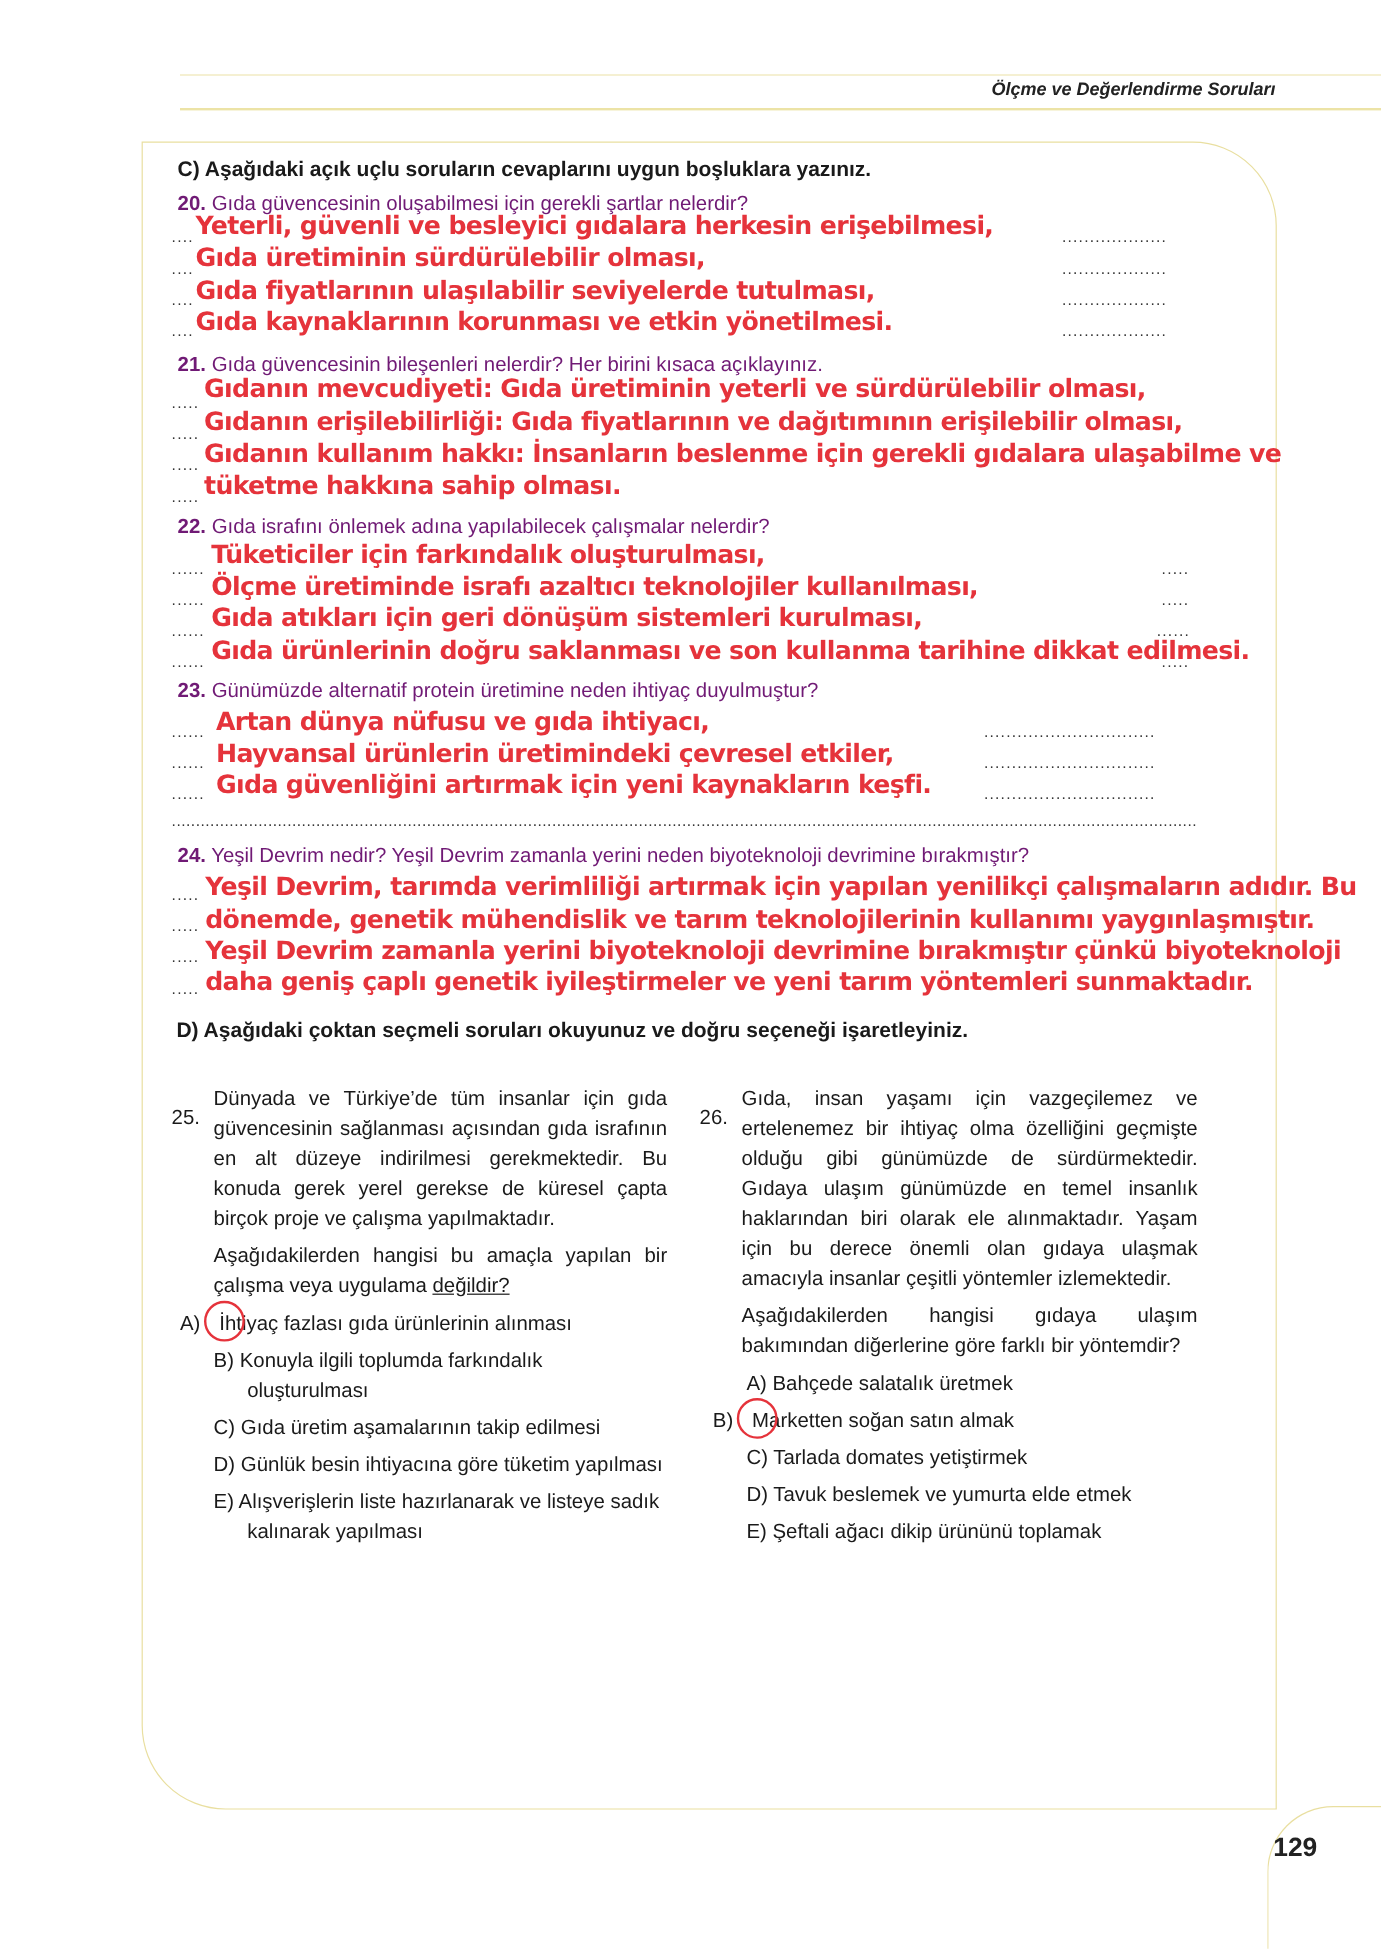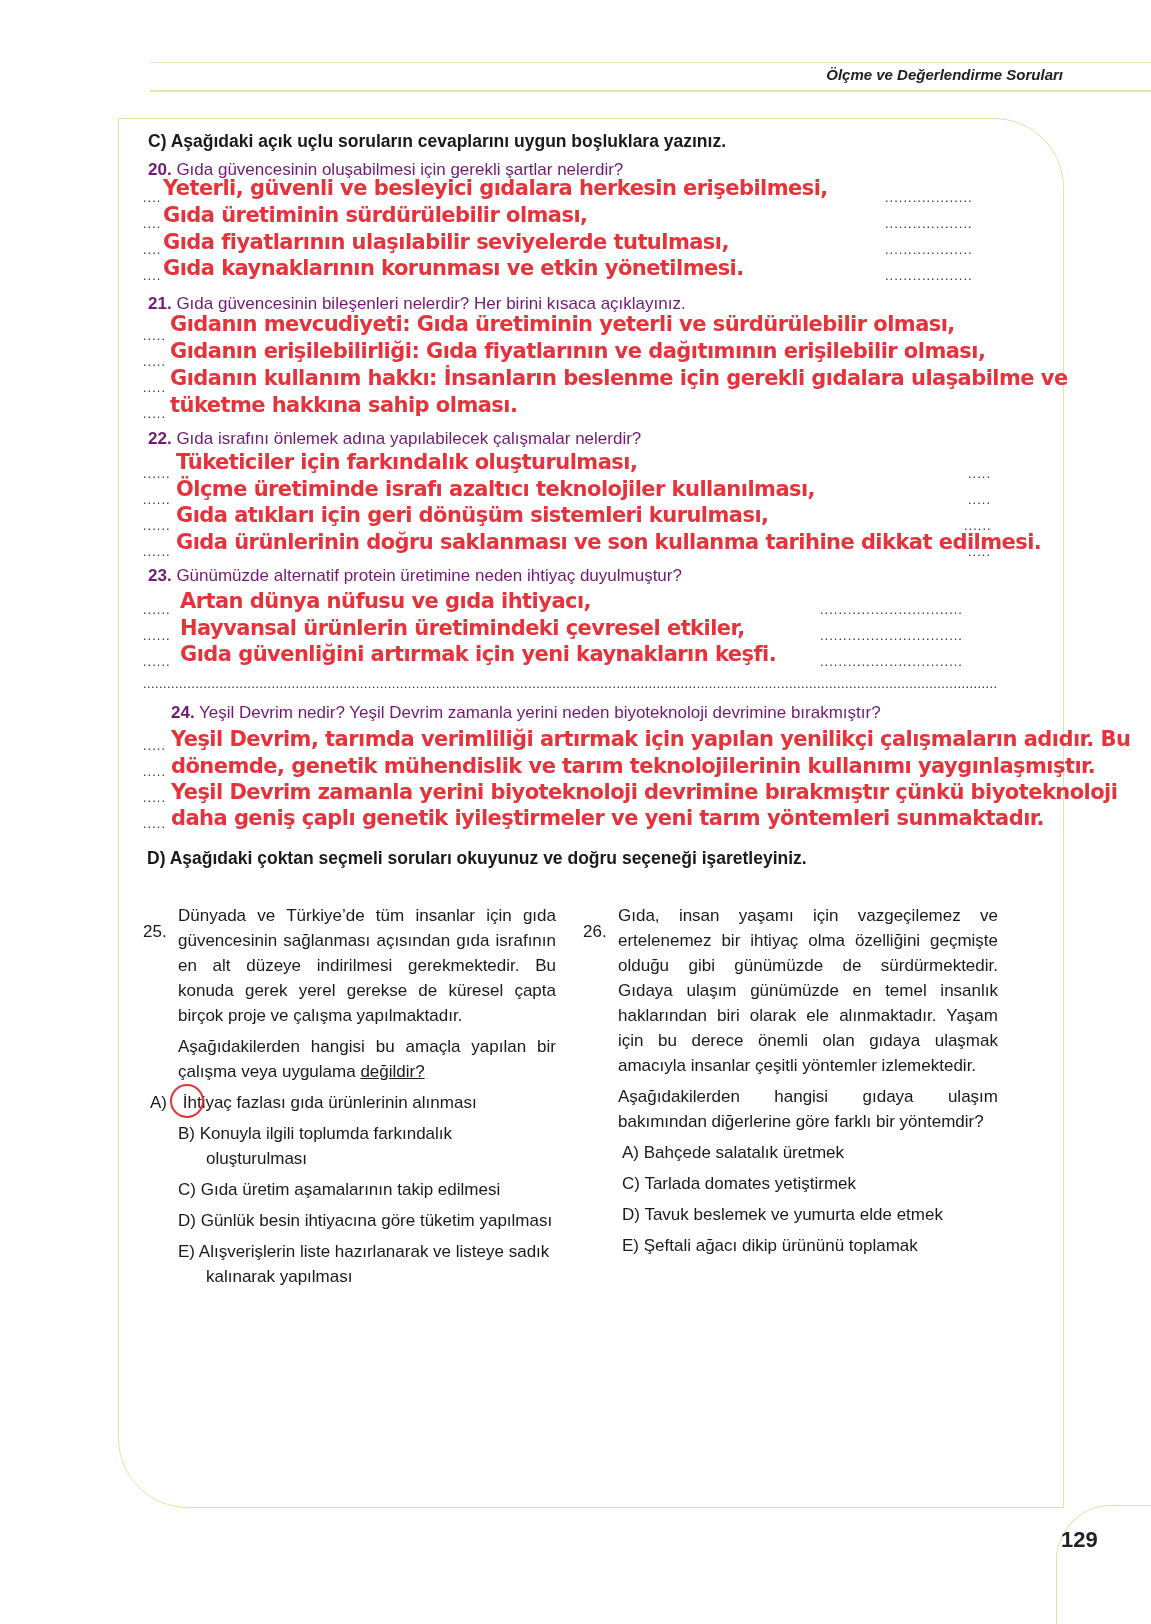--- a/index.html
+++ b/index.html
@@ -103,21 +103,21 @@
 <div class="ans" style="left:180px; top:616px;">Hayvansal ürünlerin üretimindeki çevresel etkiler,</div>
 <div class="ans" style="left:180px; top:642px;">Gıda güvenliğini artırmak için yeni kaynakların keşfi.</div>
 <div class="dots" style="left:143px; top:602px;">......</div>
 <div class="dots" style="left:143px; top:628px;">......</div>
 <div class="dots" style="left:143px; top:654px;">......</div>
 <div class="dots" style="left:820px; top:602px;">...............................</div>
 <div class="dots" style="left:820px; top:628px;">...............................</div>
 <div class="dots" style="left:820px; top:654px;">...............................</div>
 <div class="dots" style="left:143px; top:676px; width:855px; overflow:hidden; letter-spacing:0.4px;">.......................................................................................................................................................................................................................</div>
 
-<div class="q" style="top:703px;margin-left:23px;">
+<div class="q" style="top:703px;">
   <span class="num">24.</span>
   <span>Yeşil Devrim nedir? Yeşil Devrim zamanla yerini neden biyoteknoloji devrimine bırakmıştır?</span>
 </div>
 <div class="ans" style="left:171px; top:727px;">Yeşil Devrim, tarımda verimliliği artırmak için yapılan yenilikçi çalışmaların adıdır. Bu</div>
 <div class="ans" style="left:171px; top:754px;">dönemde, genetik mühendislik ve tarım teknolojilerinin kullanımı yaygınlaşmıştır.</div>
 <div class="ans" style="left:171px; top:780px;">Yeşil Devrim zamanla yerini biyoteknoloji devrimine bırakmıştır çünkü biyoteknoloji</div>
 <div class="ans" style="left:171px; top:806px;">daha geniş çaplı genetik iyileştirmeler ve yeni tarım yöntemleri sunmaktadır.</div>
 <div class="dots" style="left:143px; top:738px;">.....</div>
 <div class="dots" style="left:143px; top:764px;">.....</div>
 <div class="dots" style="left:143px; top:790px;">.....</div>
@@ -134,16 +134,17 @@
   <div class="opt"><span>C)</span> <span>Gıda üretim aşamalarının takip edilmesi</span></div>
   <div class="opt"><span>D)</span> <span>Günlük besin ihtiyacına göre tüketim yapılması</span></div>
   <div class="opt"><span>E)</span> <span>Alışverişlerin liste hazırlanarak ve listeye sadık kalınarak yapılması</span></div>
 </div>
 
 <div class="col" style="left:618px; top:903px; width:380px;">
   <span class="num">26.</span>
   <div class="stem">Gıda, insan yaşamı için vazgeçilemez ve ertelenemez bir ihtiyaç olma özelliğini geçmişte olduğu gibi günümüzde de sürdürmektedir. Gıdaya ulaşım günümüzde en temel insanlık haklarından biri olarak ele alınmaktadır. Yaşam için bu derece önemli olan gıdaya ulaşmak amacıyla insanlar çeşitli yöntemler izlemektedir.</div>
   <div class="prompt">Aşağıdakilerden hangisi gıdaya ulaşım bakımından diğerlerine göre farklı bir yöntemdir?</div>
   <div class="opt" style="margin-left:4px;"><span>A)</span> <span>Bahçede salatalık üretmek</span></div>
+  <div class="opt" style="margin-left:4px;"><span class="letter"><span class="circle"></span><span>B)</span></span> <span>Marketten soğan satın almak</span></div>
   <div class="opt" style="margin-left:4px;"><span>C)</span> <span>Tarlada domates yetiştirmek</span></div>
   <div class="opt" style="margin-left:4px;"><span>D)</span> <span>Tavuk beslemek ve yumurta elde etmek</span></div>
   <div class="opt" style="margin-left:4px;"><span>E)</span> <span>Şeftali ağacı dikip ürününü toplamak</span></div>
 </div>
 
 </body></html>

